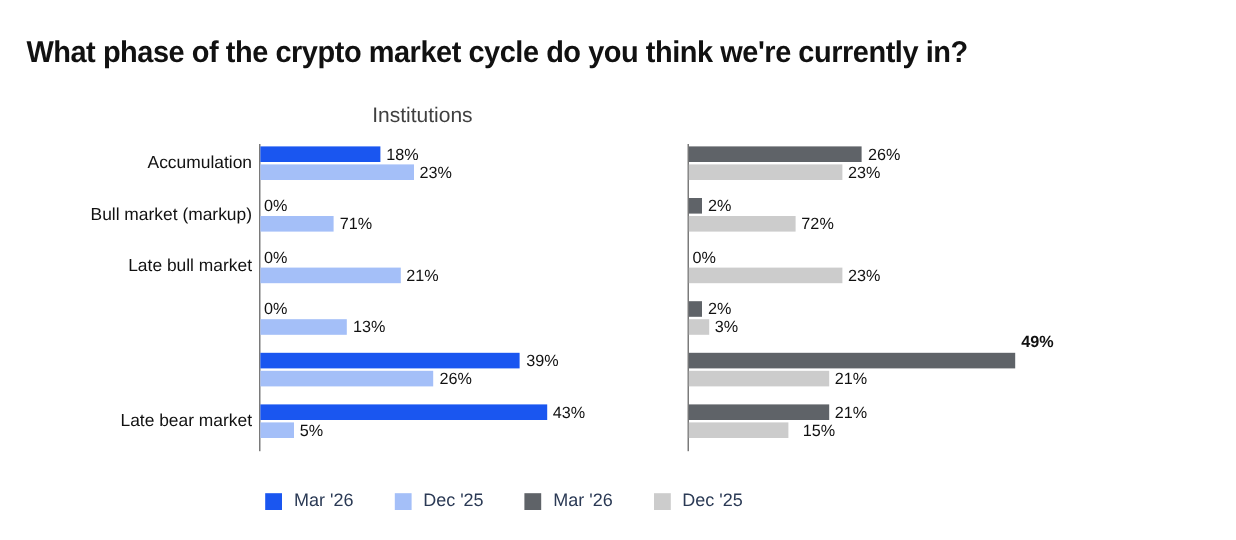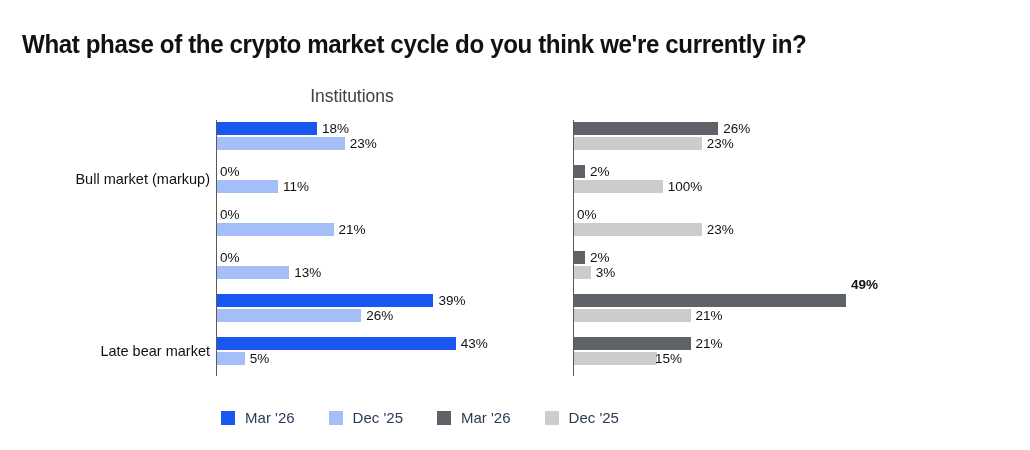--- a/index.html
+++ b/index.html
@@ -132,39 +132,41 @@
 <body>
 
 <div id="chart-root">
 
   <div class="chart-title">What phase of the crypto market cycle do you think we're currently in?</div>
 
   <div id="panel-heading-0" class="panel-heading">Institutions</div>
 
 
   <div id="category-axis">
+      <div class="cat-label" style="top: 129px;">Accumulation</div>
       <div class="cat-label" style="top: 172px;">Bull market (markup)</div>
+      <div class="cat-label" style="top: 215px;">Late bull market</div>
       <div class="cat-label" style="top: 344px;">Late bear market</div>
     </div>
 
   <div id="panel-institutions" class="panel">
     <div class="axis-line"></div>
   <div class="bar" style="top: 122px; width: 99.9px; background: rgb(26, 86, 240);"></div>
       <div class="bar-value" style="top: 122px; left: 105.9px;">18%</div>
       <div class="bar-value" style="top: 165px; left: 4px;">0%</div>
       <div class="bar-value" style="top: 208px; left: 4px;">0%</div>
       <div class="bar-value" style="top: 251px; left: 4px;">0%</div>
       <div class="bar" style="top: 294px; width: 216.45px; background: rgb(26, 86, 240);"></div>
       <div class="bar-value" style="top: 294px; left: 222.45px;">39%</div>
       <div class="bar" style="top: 337px; width: 238.65px; background: rgb(26, 86, 240);"></div>
       <div class="bar-value" style="top: 337px; left: 244.65px;">43%</div>
       <div class="bar" style="top: 137px; width: 127.65px; background: rgb(164, 191, 248);"></div>
       <div class="bar-value" style="top: 137px; left: 133.65px;">23%</div>
       <div class="bar" style="top: 180px; width: 61.05px; background: rgb(164, 191, 248);"></div>
-      <div class="bar-value" style="top: 180px; left: 67.05px;">11%</div>
+      <div class="bar-value" style="top: 180px; left: 67.05px;">71%</div>
       <div class="bar" style="top: 223px; width: 116.55px; background: rgb(164, 191, 248);"></div>
       <div class="bar-value" style="top: 223px; left: 122.55px;">21%</div>
       <div class="bar" style="top: 266px; width: 72.15px; background: rgb(164, 191, 248);"></div>
       <div class="bar-value" style="top: 266px; left: 78.15px;">13%</div>
       <div class="bar" style="top: 309px; width: 144.3px; background: rgb(164, 191, 248);"></div>
       <div class="bar-value" style="top: 309px; left: 150.3px;">26%</div>
       <div class="bar" style="top: 352px; width: 27.75px; background: rgb(164, 191, 248);"></div>
       <div class="bar-value" style="top: 352px; left: 33.75px;">5%</div>
     </div>
 
@@ -177,29 +179,29 @@
       <div class="bar-value" style="top: 208px; left: 4px;">0%</div>
       <div class="bar" style="top: 251px; width: 11.1px; background: rgb(95, 99, 104);"></div>
       <div class="bar-value" style="top: 251px; left: 17.1px;">2%</div>
       <div class="bar" style="top: 294px; width: 271.95px; background: rgb(95, 99, 104);"></div>
       <div class="bar-value" style="top: 278px; left: 277.95px; font-weight: bold;">49%</div>
       <div class="bar" style="top: 337px; width: 116.55px; background: rgb(95, 99, 104);"></div>
       <div class="bar-value" style="top: 337px; left: 122.55px;">21%</div>
       <div class="bar" style="top: 137px; width: 127.65px; background: rgb(204, 204, 204);"></div>
       <div class="bar-value" style="top: 137px; left: 133.65px;">23%</div>
       <div class="bar" style="top: 180px; width: 88.8px; background: rgb(204, 204, 204);"></div>
-      <div class="bar-value" style="top: 180px; left: 94.8px;">100%</div>
+      <div class="bar-value" style="top: 180px; left: 94.8px;">72%</div>
       <div class="bar" style="top: 223px; width: 127.65px; background: rgb(204, 204, 204);"></div>
       <div class="bar-value" style="top: 223px; left: 133.65px;">23%</div>
       <div class="bar" style="top: 266px; width: 16.65px; background: rgb(204, 204, 204);"></div>
       <div class="bar-value" style="top: 266px; left: 22.65px;">3%</div>
       <div class="bar" style="top: 309px; width: 116.55px; background: rgb(204, 204, 204);"></div>
       <div class="bar-value" style="top: 309px; left: 122.55px;">21%</div>
       <div class="bar" style="top: 352px; width: 83.25px; background: rgb(204, 204, 204);"></div>
-      <div class="bar-value" style="top: 352px; left: 82px;">15%</div>
+      <div class="bar-value" style="top: 352px; left: 96px;">15%</div>
     </div>
 
   <div id="legend">
       <div class="legend-item">
         <span class="legend-swatch" style="background: rgb(26, 86, 240);"></span>
         <span class="legend-label">Mar '26</span>
       </div>
       <div class="legend-item">
         <span class="legend-swatch" style="background: rgb(164, 191, 248);"></span>
         <span class="legend-label">Dec '25</span>

